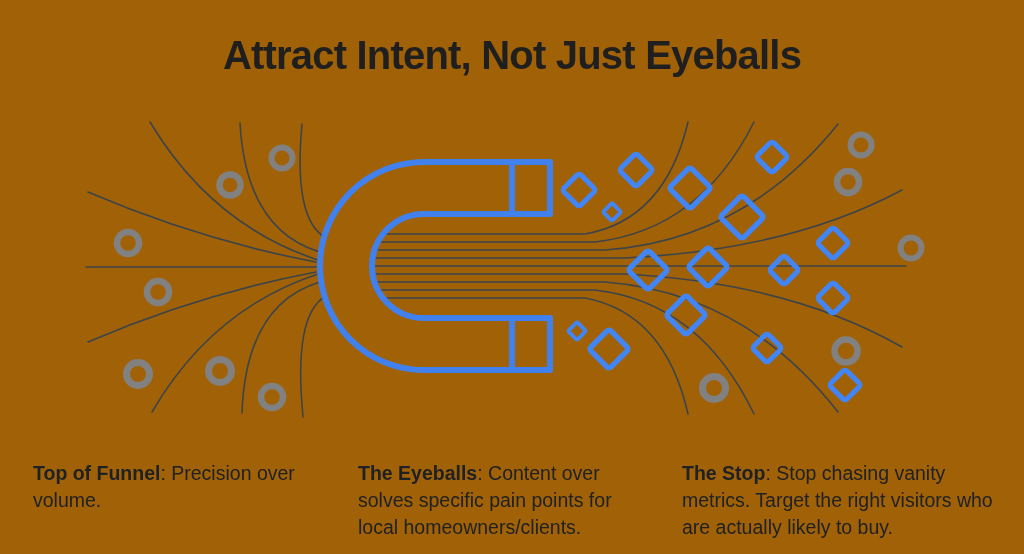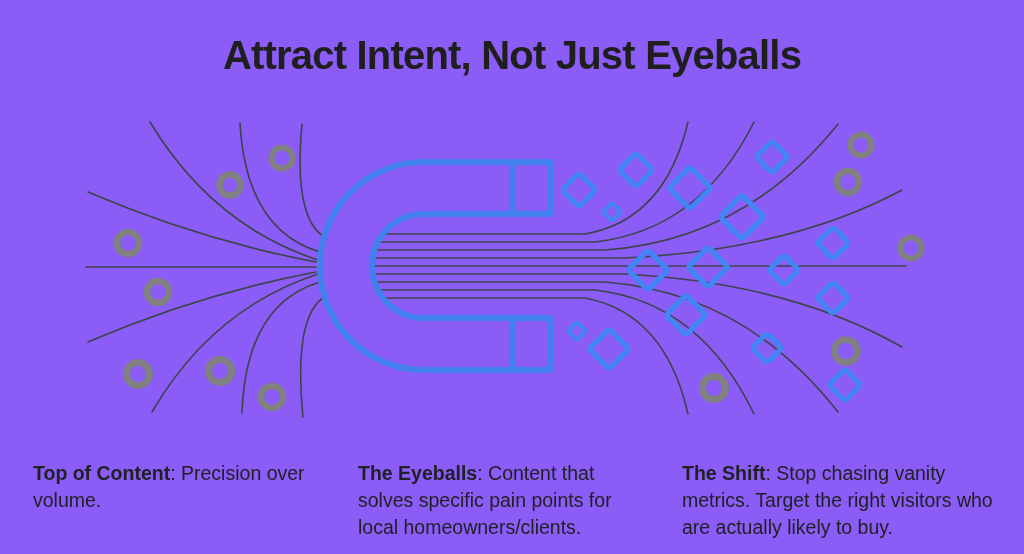--- a/index.html
+++ b/index.html
@@ -6,21 +6,21 @@
   html, body { width: 1024px; height: 554px; overflow: hidden; }
   body {
     background: #ffffff;
     font-family: "Liberation Sans", sans-serif;
     position: relative;
   }
   .stage {
     position: absolute;
     left: 0; top: 0;
     width: 1024px; height: 554px;
-    background: #8b5cf6;
+    background: #a16207;
   }
   .title {
     position: absolute;
     left: 0; top: 33px;
     width: 1024px;
     text-align: center;
     font-size: 40px;
     font-weight: 700;
     letter-spacing: -0.8px;
     color: #1f1f1f;
@@ -94,24 +94,24 @@
       <rect x="-11.31370849898476" y="-11.31370849898476" width="22.62741699796952" height="22.62741699796952" rx="3" fill="none" stroke="#4285f4" stroke-width="5" transform="translate(833 243) rotate(45)"></rect>
       <rect x="-11.31370849898476" y="-11.31370849898476" width="22.62741699796952" height="22.62741699796952" rx="3" fill="none" stroke="#4285f4" stroke-width="5" transform="translate(833 298) rotate(45)"></rect>
       <rect x="-14.14213562373095" y="-14.14213562373095" width="28.2842712474619" height="28.2842712474619" rx="3" fill="none" stroke="#4285f4" stroke-width="5.5" transform="translate(686 315) rotate(45)"></rect>
       <rect x="-6.363961030678928" y="-6.363961030678928" width="12.727922061357855" height="12.727922061357855" rx="2" fill="none" stroke="#4285f4" stroke-width="4" transform="translate(577 331) rotate(45)"></rect>
       <rect x="-14.14213562373095" y="-14.14213562373095" width="28.2842712474619" height="28.2842712474619" rx="3" fill="none" stroke="#4285f4" stroke-width="5.5" transform="translate(609 349) rotate(45)"></rect>
       <rect x="-10.606601717798211" y="-10.606601717798211" width="21.213203435596423" height="21.213203435596423" rx="3" fill="none" stroke="#4285f4" stroke-width="5" transform="translate(767 348) rotate(45)"></rect>
       <rect x="-11.31370849898476" y="-11.31370849898476" width="22.62741699796952" height="22.62741699796952" rx="3" fill="none" stroke="#4285f4" stroke-width="5" transform="translate(845 385) rotate(45)"></rect>
     </svg>
 
   <div class="card card-1">
-    <span class="lead">Top of Content</span><span class="rest">: Precision over volume.</span>
+    <span class="lead">Top of Funnel</span><span class="rest">: Precision over volume.</span>
   </div>
 
   <div class="card card-2">
-    <span class="lead">The Eyeballs</span><span class="rest">: Content that solves specific pain points for local homeowners/clients.</span>
+    <span class="lead">The Eyeballs</span><span class="rest">: Content over solves specific pain points for local homeowners/clients.</span>
   </div>
 
   <div class="card card-3">
-    <span class="lead">The Shift</span><span class="rest">: Stop chasing vanity metrics. Target the right visitors who are actually likely to buy.</span>
+    <span class="lead">The Stop</span><span class="rest">: Stop chasing vanity metrics. Target the right visitors who are actually likely to buy.</span>
   </div>
 
 </div>
 
 </body></html>

